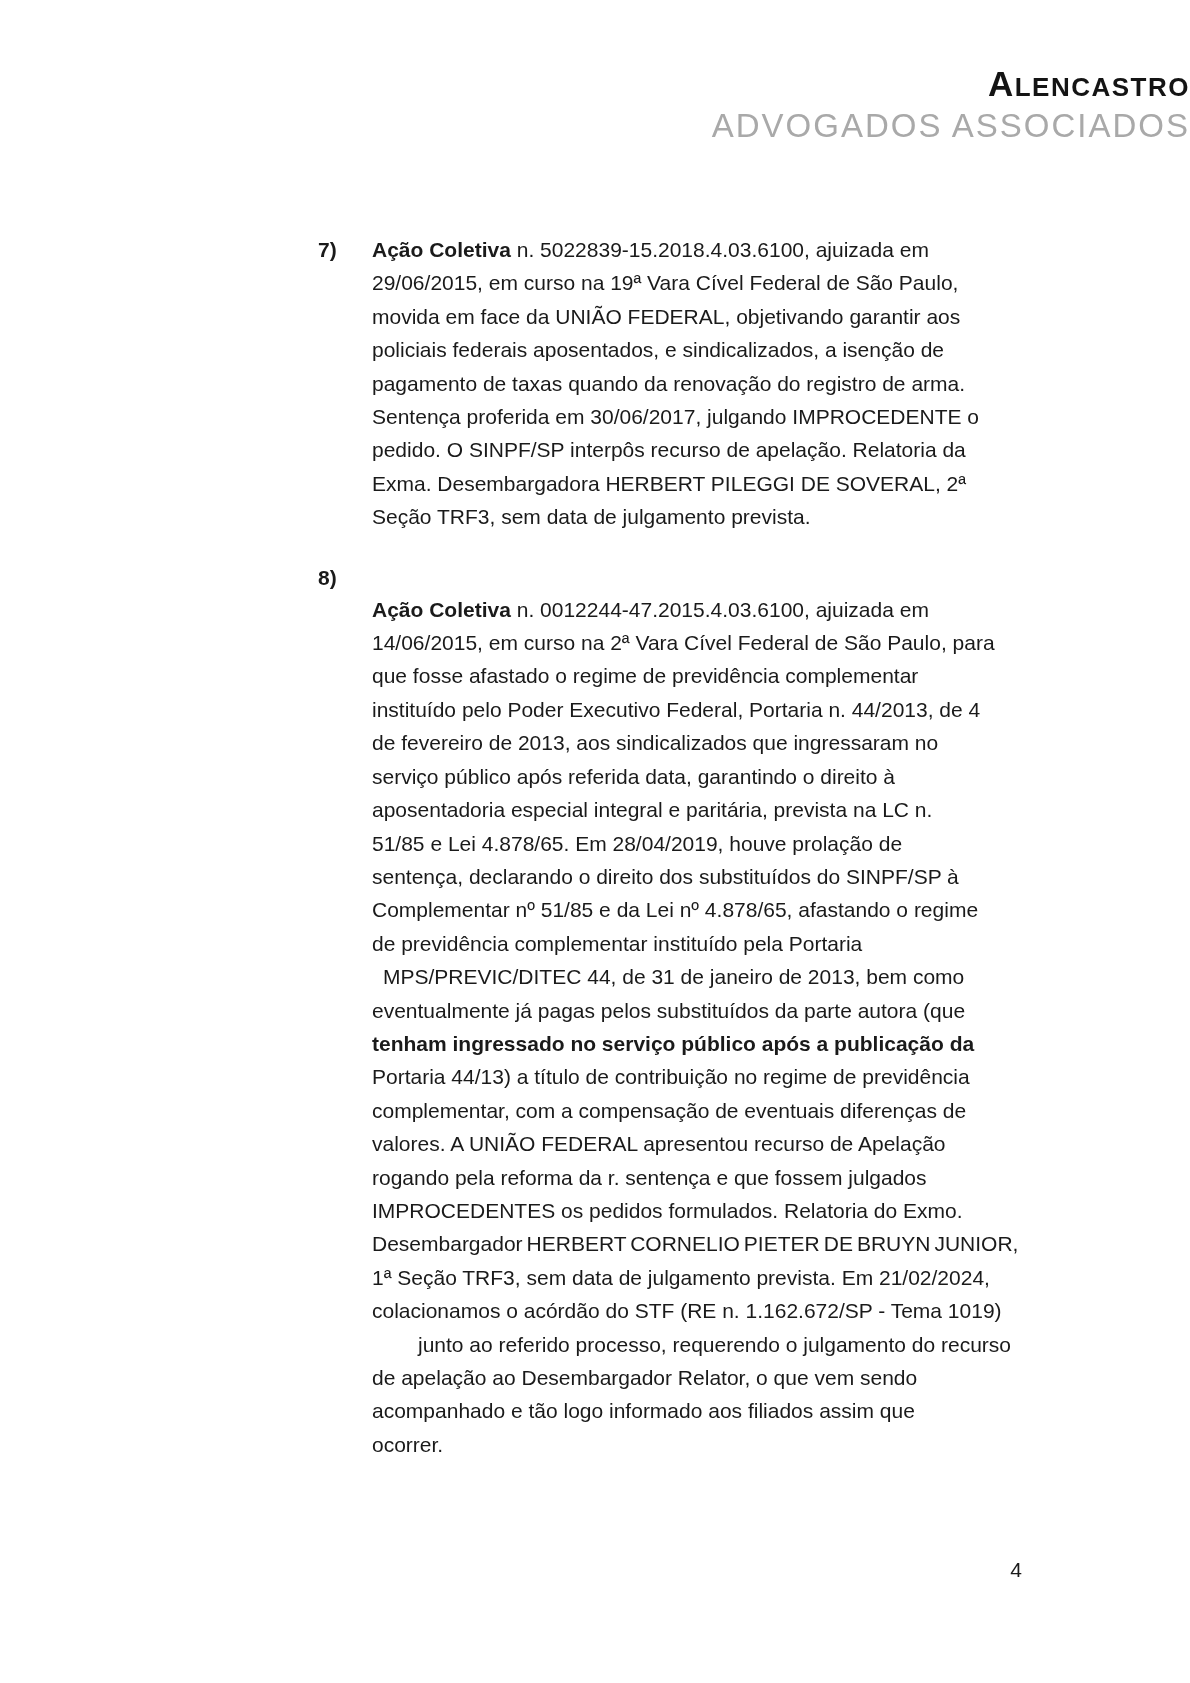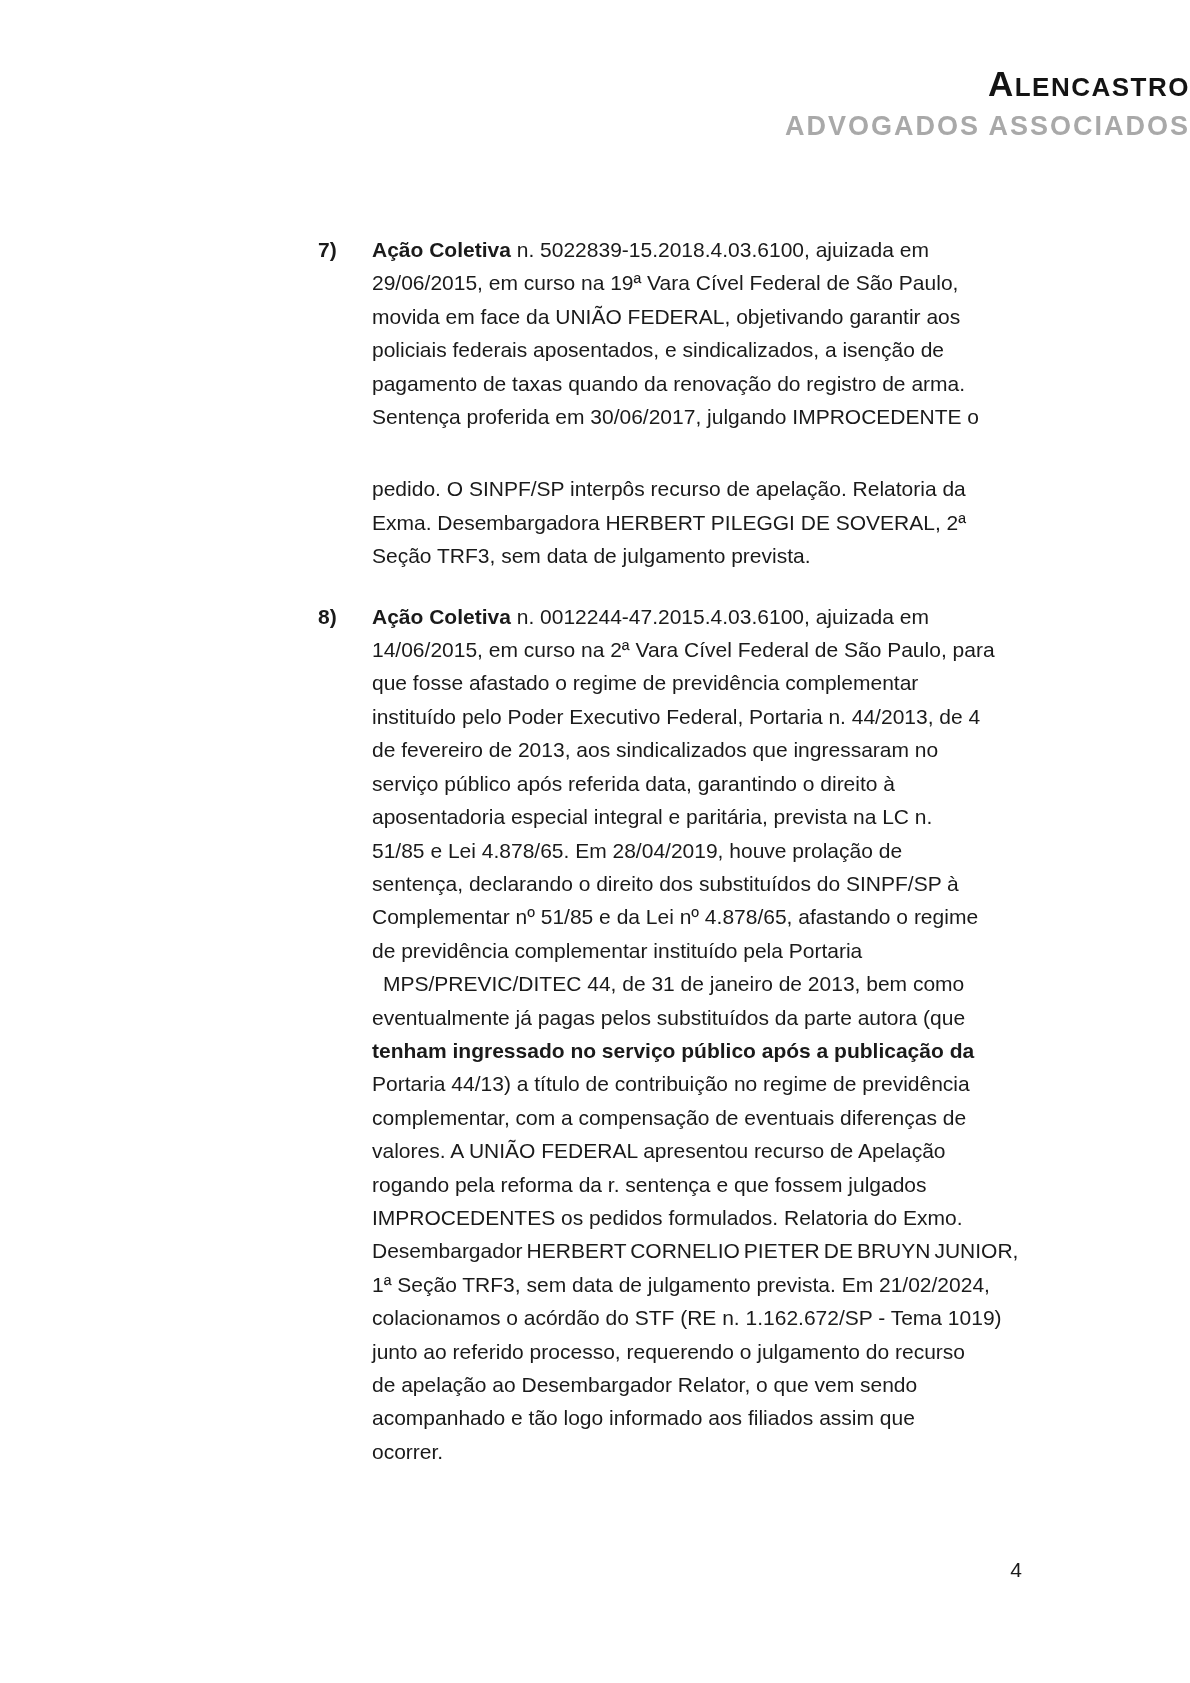--- a/index.html
+++ b/index.html
@@ -30,22 +30,22 @@
     font-size: 26px;
     letter-spacing: 1.5px;
     line-height: 40px;
   }
   .brand-initial {
     font-size: 35px;
   }
   .subtitle {
     margin-top: 4px;
     color: #a9a9a9;
-    font-weight: 700;
-    font-size: 27px;
+    font-weight: 400;
+    font-size: 33px;
     letter-spacing: 2px;
     line-height: 30px;
   }
   .content {
     position: absolute;
     left: 318px;
     top: 233px;
     width: 706px;
     font-size: 21px;
     line-height: 33.4px;
@@ -90,29 +90,29 @@
   <main class="content" id="paragraphs">
       <div class="para">
         <div class="para-num">7)</div>
         <div class="para-body">
           <div class="line" style="word-spacing: 0px;"><b>Ação Coletiva</b> n. 5022839-15.2018.4.03.6100, ajuizada em</div>
           <div class="line" style="word-spacing: 0px;">29/06/2015, em curso na 19ª Vara Cível Federal de São Paulo,</div>
           <div class="line" style="word-spacing: 0px;">movida em face da UNIÃO FEDERAL, objetivando garantir aos</div>
           <div class="line" style="word-spacing: 0px;">policiais federais aposentados, e sindicalizados, a isenção de</div>
           <div class="line" style="word-spacing: 0px;">pagamento de taxas quando da renovação do registro de arma.</div>
           <div class="line" style="word-spacing: 0px;">Sentença proferida em 30/06/2017, julgando IMPROCEDENTE o</div>
-          <div class="line" style="word-spacing: 0px; margin-top: 39px;">pedido. O SINPF/SP interpôs recurso de apelação. Relatoria da</div>
+          <div class="line" style="word-spacing: 0px;">pedido. O SINPF/SP interpôs recurso de apelação. Relatoria da</div>
           <div class="line" style="word-spacing: 0px;">Exma. Desembargadora HERBERT PILEGGI DE SOVERAL, 2ª</div>
           <div class="line last">Seção TRF3, sem data de julgamento prevista.</div>
         </div>
       </div>
       <div class="para">
         <div class="para-num">8)</div>
         <div class="para-body">
-          <div class="line" style="word-spacing: 0px;"><b>Ação Coletiva</b> n. 0012244-47.2015.4.03.6100, ajuizada em</div>
+          <div class="line" style="word-spacing: 0px; margin-top: 32px;"><b>Ação Coletiva</b> n. 0012244-47.2015.4.03.6100, ajuizada em</div>
           <div class="line" style="word-spacing: 0px;">14/06/2015, em curso na 2ª Vara Cível Federal de São Paulo, para</div>
           <div class="line" style="word-spacing: 0px;">que fosse afastado o regime de previdência complementar</div>
           <div class="line" style="word-spacing: 0px;">instituído pelo Poder Executivo Federal, Portaria n. 44/2013, de 4</div>
           <div class="line" style="word-spacing: 0px;">de fevereiro de 2013, aos sindicalizados que ingressaram no</div>
           <div class="line" style="word-spacing: 0px;">serviço público após referida data, garantindo o direito à</div>
           <div class="line" style="word-spacing: 0px;">aposentadoria especial integral e paritária, prevista na LC n.</div>
           <div class="line" style="word-spacing: 0px;">51/85 e Lei 4.878/65. Em 28/04/2019, houve prolação de</div>
           <div class="line" style="word-spacing: 0px;">sentença, declarando o direito dos substituídos do SINPF/SP à</div>
           <div class="line" style="word-spacing: 0px;">Complementar nº 51/85 e da Lei nº 4.878/65, afastando o regime</div>
           <div class="line" style="word-spacing: 0px;">de previdência complementar instituído pela Portaria</div>
@@ -120,21 +120,21 @@
           <div class="line" style="word-spacing: 0px;">eventualmente já pagas pelos substituídos da parte autora (que</div>
           <div class="line" style="word-spacing: 0px; font-weight: bold;">tenham ingressado no serviço público após a publicação da</div>
           <div class="line" style="word-spacing: 0px;">Portaria 44/13) a título de contribuição no regime de previdência</div>
           <div class="line" style="word-spacing: 0px;">complementar, com a compensação de eventuais diferenças de</div>
           <div class="line" style="word-spacing: 0px;">valores. A UNIÃO FEDERAL apresentou recurso de Apelação</div>
           <div class="line" style="word-spacing: 0px;">rogando pela reforma da r. sentença e que fossem julgados</div>
           <div class="line" style="word-spacing: 0px;">IMPROCEDENTES os pedidos formulados. Relatoria do Exmo.</div>
           <div class="line" style="word-spacing: -1.83px;">Desembargador HERBERT CORNELIO PIETER DE BRUYN JUNIOR,</div>
           <div class="line" style="word-spacing: 0px;">1ª Seção TRF3, sem data de julgamento prevista. Em 21/02/2024,</div>
           <div class="line" style="word-spacing: 0px;">colacionamos o acórdão do STF (RE n. 1.162.672/SP - Tema 1019)</div>
-          <div class="line" style="word-spacing: 0px;">junto ao referido processo, requerendo o julgamento do recurso</div>
+          <div class="line" style="word-spacing: 0px; margin-left: 46px;">junto ao referido processo, requerendo o julgamento do recurso</div>
           <div class="line" style="word-spacing: 0px;">de apelação ao Desembargador Relator, o que vem sendo</div>
           <div class="line" style="word-spacing: 0px;">acompanhado e tão logo informado aos filiados assim que</div>
           <div class="line last">ocorrer.</div>
         </div>
       </div>
     </main>
 
   <div class="page-number">4</div>
 
 </div>

